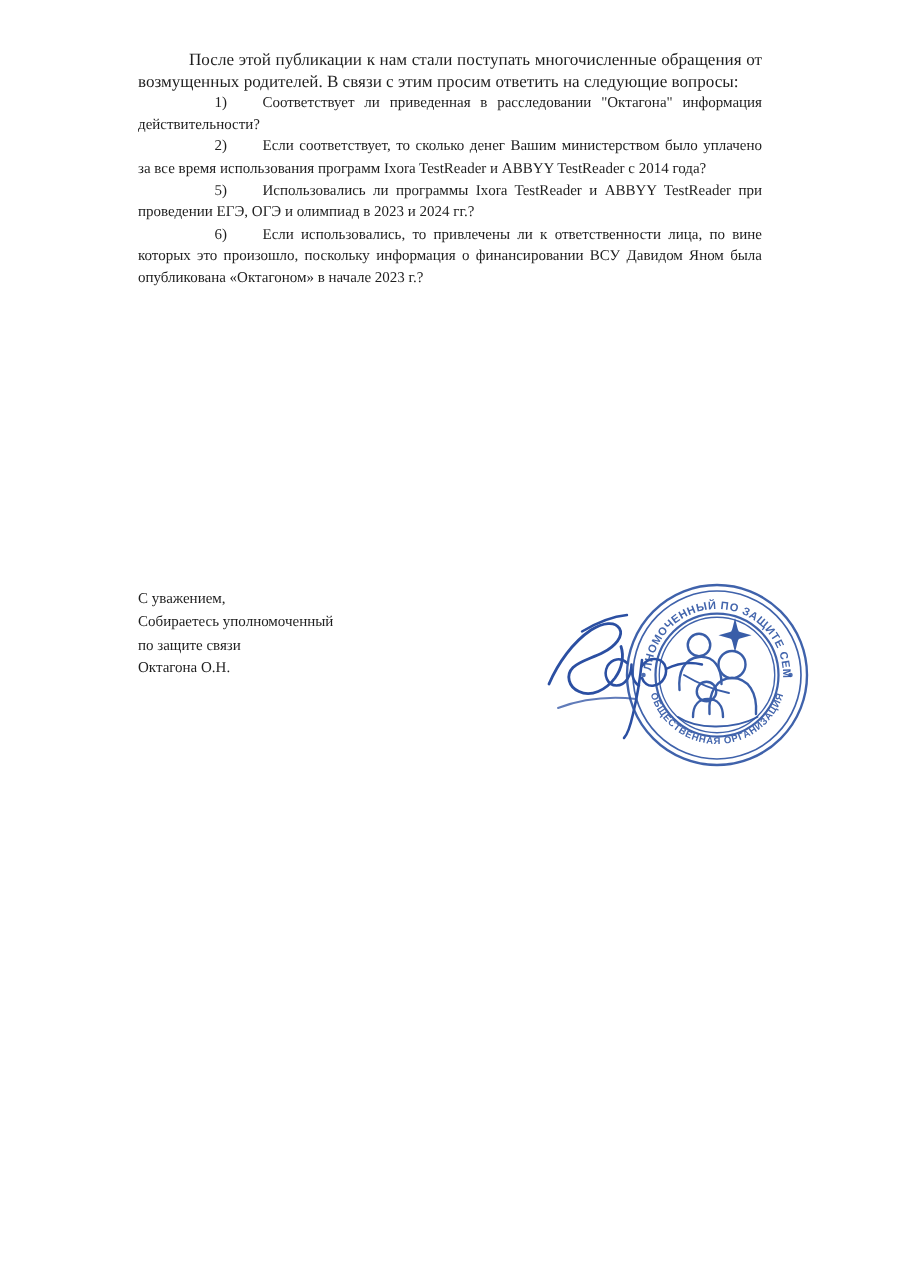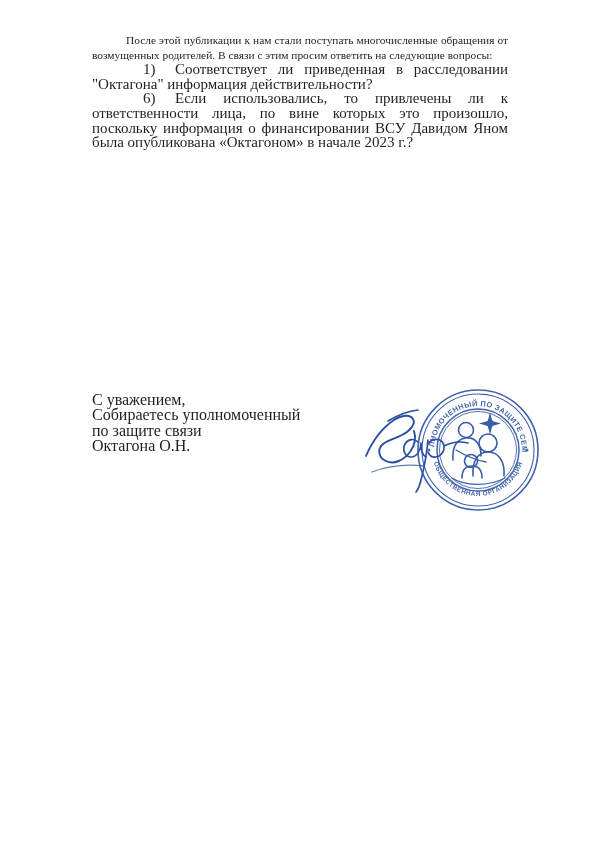--- a/index.html
+++ b/index.html
@@ -33,21 +33,21 @@
     color: #1f1f1f;
   }
   .para.intro {
     text-indent: 34px;
   }
 
   
   .q-item {
     display: block;
     margin: 0;
-    font-size: 15px;
+    font-size: 10px;
     line-height: 14.6px;
     text-align: justify;
     text-justify: inter-word;
     color: #1f1f1f;
   }
   .q-item .q-num {
     display: inline-block;
     width: 32px;
     margin-left: 51px;
     color: #1f1f1f;
@@ -55,21 +55,21 @@
 
   
   #signature-block {
     position: absolute;
     left: 92px;
     top: 392px;
     width: 240px;
   }
   .sig-line {
     margin: 0;
-    font-size: 16px;
+    font-size: 10px;
     line-height: 15.4px;
     color: #1f1f1f;
     white-space: nowrap;
   }
 
   
   #handwritten-signature {
     position: absolute;
     left: 358px;
     top: 398px;
@@ -92,23 +92,25 @@
 <body>
 
 <div id="page">
 
   <div id="letter-body">
 
     <p class="para intro">После этой публикации к нам стали поступать многочисленные обращения от возмущенных родителей. В связи с этим просим ответить на следующие вопросы:</p>
 
     <p class="q-item"><span class="q-num">1)</span><span>Соответствует ли приведенная в расследовании "Октагона" информация действительности?</span></p>
 
-
-
-
+    <p class="q-item"><span class="q-num">2)</span><span>Если соответствует, то сколько денег Вашим министерством было уплачено за все время использования программ Ixora TestReader и ABBYY TestReader с 2014 года?</span></p>
+
+
+
+    <p class="q-item"><span class="q-num">5)</span><span>Использовались ли программы Ixora TestReader и ABBYY TestReader при проведении ЕГЭ, ОГЭ и олимпиад в 2023 и 2024 гг.?</span></p>
 
     <p class="q-item"><span class="q-num">6)</span><span>Если использовались, то привлечены ли к ответственности лица, по вине которых это произошло, поскольку информация о финансировании ВСУ Давидом Яном была опубликована «Октагоном» в начале 2023 г.?</span></p>
 
 
   </div>
 
   <div id="signature-block">
     <p class="sig-line">С уважением,</p>
     <p class="sig-line">Собираетесь уполномоченный</p>
     <p class="sig-line">по защите связи</p>

